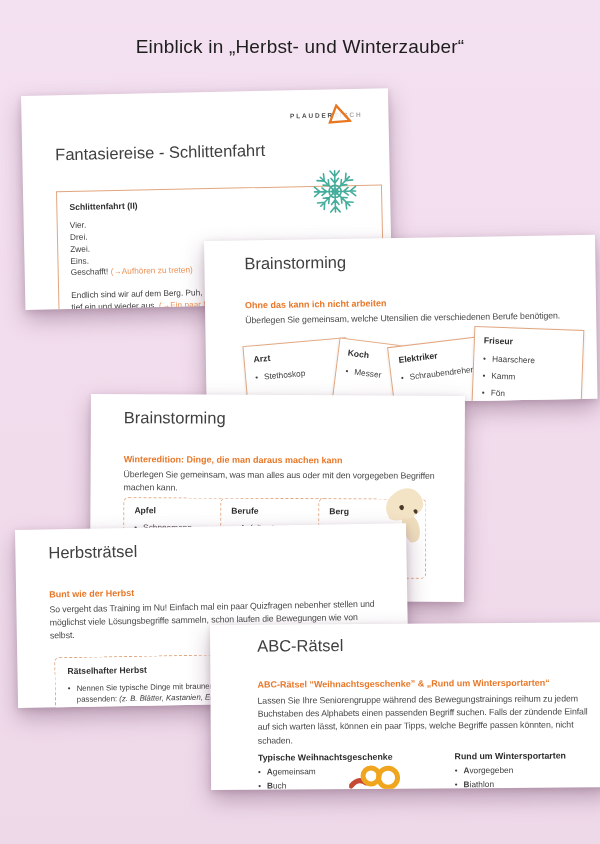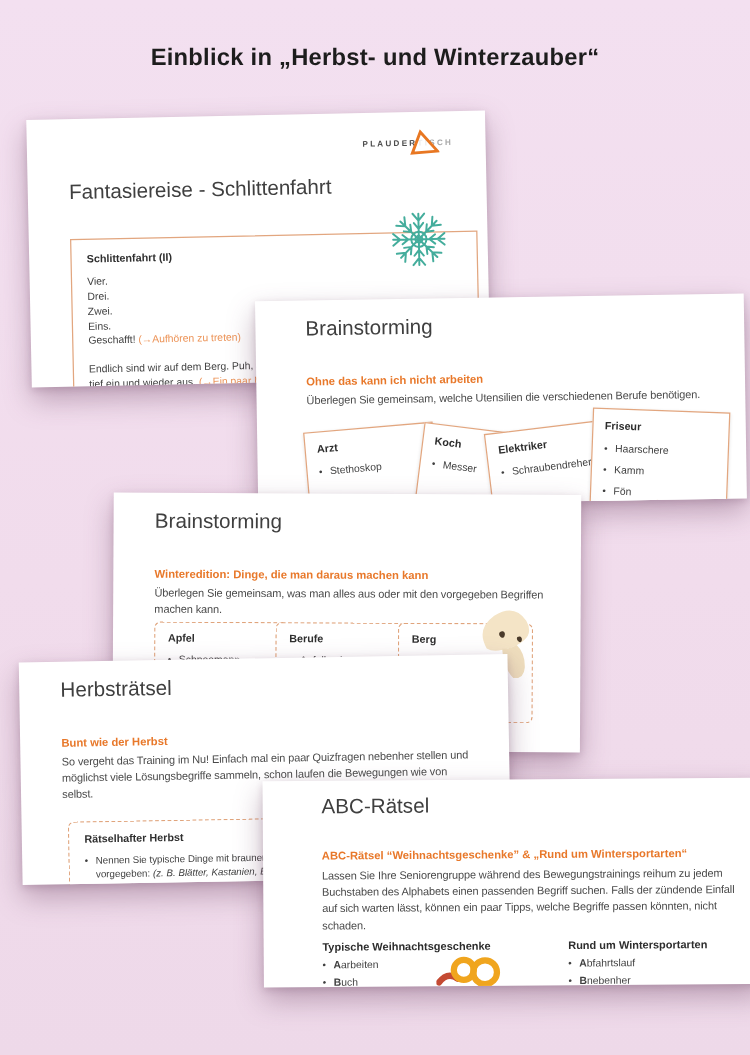--- a/index.html
+++ b/index.html
@@ -1,19 +1,19 @@
 <!DOCTYPE html>
 <html><head>
 <meta charset="utf-8">
 <style>
   html,body{margin:0;padding:0;width:600px;height:844px;overflow:hidden;
     font-family:"Liberation Sans","DejaVu Sans",sans-serif;}
   body{background:linear-gradient(180deg,#f3e0f0 0%,#f1dcec 55%,#eed9e9 100%);position:relative;}
   .page-title{position:absolute;top:36px;left:0;width:600px;text-align:center;
-    font-size:19px;font-weight:bold;color:#1d1d1d;letter-spacing:.2px;}
+    font-size:19px;font-weight:normal;color:#1d1d1d;letter-spacing:.2px;}
   .card{position:absolute;background:#fff;overflow:hidden;
     box-shadow:0 10px 22px rgba(110,70,100,.40),0 2px 6px rgba(110,70,100,.22);}
   .slide-title{position:absolute;font-size:16.5px;color:#3f3f3f;font-weight:400;}
   .sub{position:absolute;font-size:9px;font-weight:bold;color:#e8782a;}
   .body-lines{position:absolute;font-size:8.8px;color:#4a4a4a;line-height:1.5;letter-spacing:-.1px;}
   .body-lines div{white-space:nowrap;}
   .obox{position:absolute;border:1px solid #e2a67f;}
   .dbox{position:absolute;border:1px dashed #e0a47c;border-radius:5px;background:#fff;}
   .boxtext{font-size:8.3px;color:#3f3f3f;line-height:1.42;}
   .boxhead{font-weight:bold;font-size:8.6px;color:#2f2f2f;margin-bottom:7px;}
@@ -171,57 +171,57 @@
     <div>So vergeht das Training im Nu! Einfach mal ein paar Quizfragen nebenher stellen und</div>
     <div>möglichst viele Lösungsbegriffe sammeln, schon laufen die Bewegungen wie von</div>
     <div>selbst.</div>
   </div>
   <div class="dbox" style="left:37px;top:128px;width:330px;height:70px;padding:8px 12px;">
     <div class="boxhead">Rätselhafter Herbst</div>
     <div class="bullet boxtext" style="font-size:7.8px;">
       <span class="dot">•</span>
       <span style="white-space:nowrap;">
         <span>Nennen Sie typische Dinge mit brauner F</span><br>
-        <span>vorgegeben: </span><i>(z. B. Blätter, Kastanien, Eiche</i><br>
+        <span>passenden: </span><i>(z. B. Blätter, Kastanien, Eiche</i><br>
         <i>Pilze, ...)</i>
       </span>
     </div>
   </div>
 </div>
 
 <div class="card" style="left:210px;top:625px;width:400px;height:165px;transform:rotate(-0.4deg);transform-origin:top left;">
   <div class="slide-title" style="left:47px;top:12px;text-align:right;">ABC-Rätsel</div>
   <div class="sub" style="left:47px;top:55px;">ABC-Rätsel “Weihnachtsgeschenke” &amp; „Rund um Wintersportarten“</div>
   <div class="body-lines" style="left:47px;top:70px;">
     <div>Lassen Sie Ihre Seniorengruppe während des Bewegungstrainings reihum zu jedem</div>
     <div>Buchstaben des Alphabets einen passenden Begriff suchen. Falls der zündende Einfall</div>
     <div>auf sich warten lässt, können ein paar Tipps, welche Begriffe passen könnten, nicht</div>
     <div>schaden.</div>
   </div>
   <div class="cols" style="left:47px;top:127px;gap:62px;">
     <div class="col boxtext">
       <h4>Typische Weihnachtsgeschenke</h4>
       <div class="bullet">
           <span class="dot">•</span>
-          <span><span class="lead">A</span><span>arbeiten</span></span>
+          <span><span class="lead">A</span><span>gemeinsam</span></span>
         </div>
       <div class="bullet">
           <span class="dot">•</span>
           <span><span class="lead">B</span><span>uch</span></span>
         </div>
     </div>
     <div class="col boxtext">
       <h4>Rund um Wintersportarten</h4>
       <div class="bullet">
           <span class="dot">•</span>
-          <span><span class="lead">A</span><span>bfahrtslauf</span></span>
-        </div>
-      <div class="bullet">
-          <span class="dot">•</span>
-          <span><span class="lead">B</span><span>nebenher</span></span>
+          <span><span class="lead">A</span><span>vorgegeben</span></span>
+        </div>
+      <div class="bullet">
+          <span class="dot">•</span>
+          <span><span class="lead">B</span><span>iathlon</span></span>
         </div>
     </div>
   </div>
   <svg style="position:absolute;left:138px;top:134px;" width="56" height="40" viewBox="0 0 56 40">
     <path d="M2,28 q7,-9 15,-3" stroke="#c44a33" stroke-width="5" fill="none" stroke-linecap="round"></path>
     <g fill="none" stroke="#f0a51e" stroke-width="5">
       <circle cx="22" cy="18" r="8"></circle>
       <circle cx="39" cy="20" r="9.5"></circle>
     </g>
   </svg>

